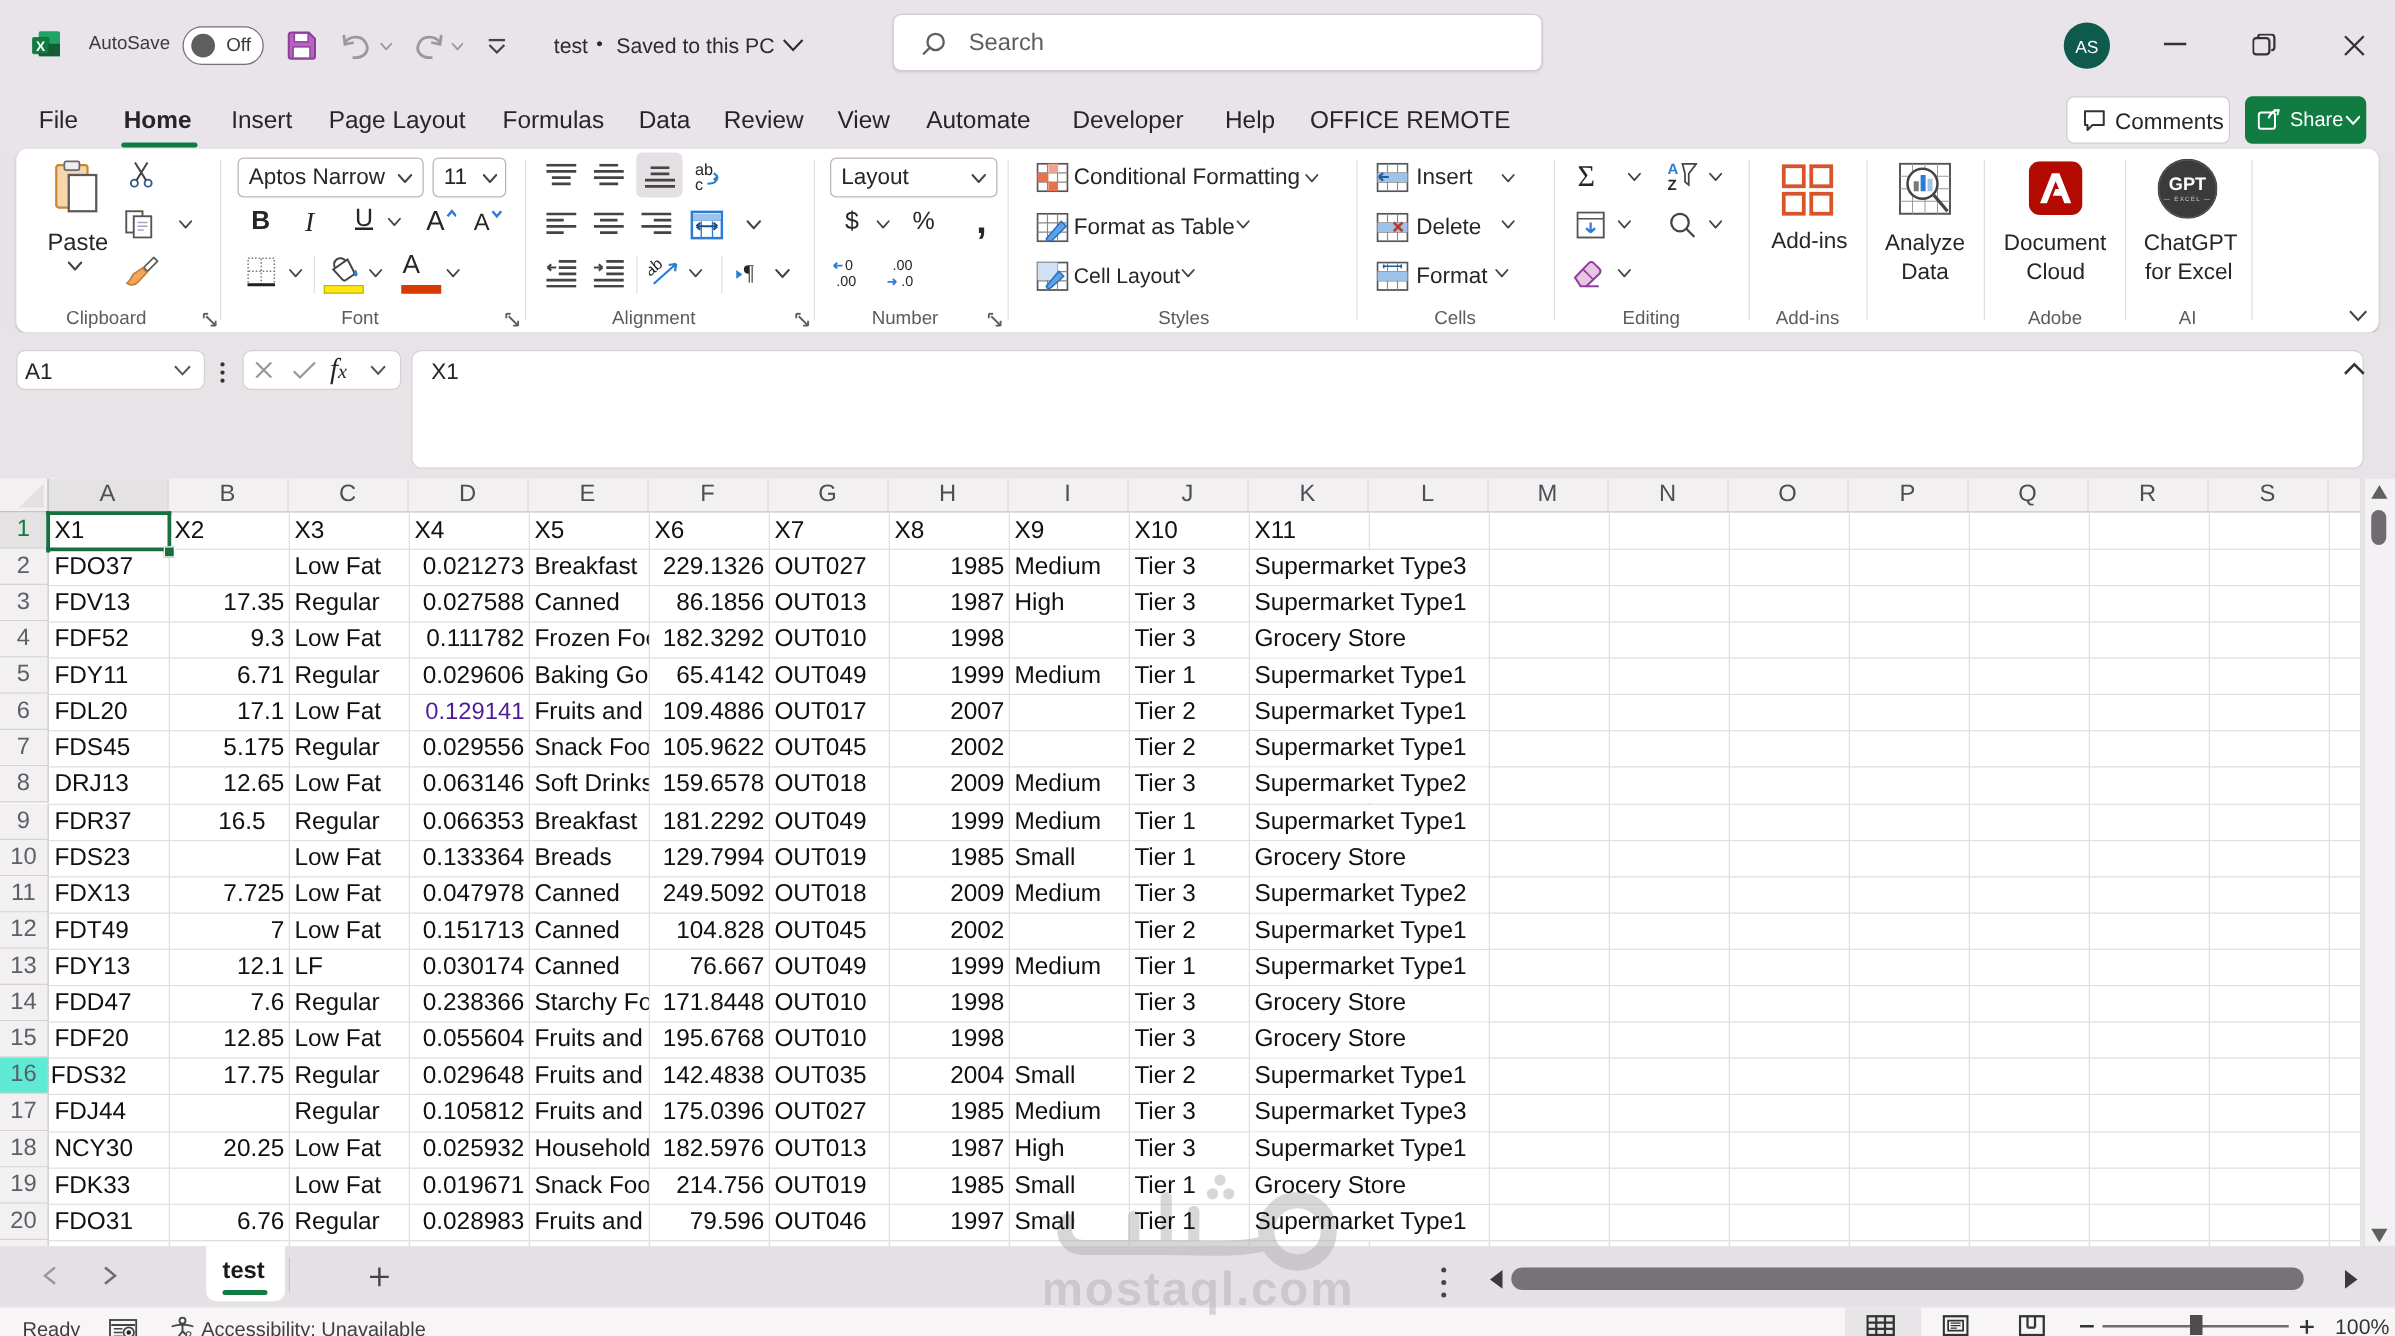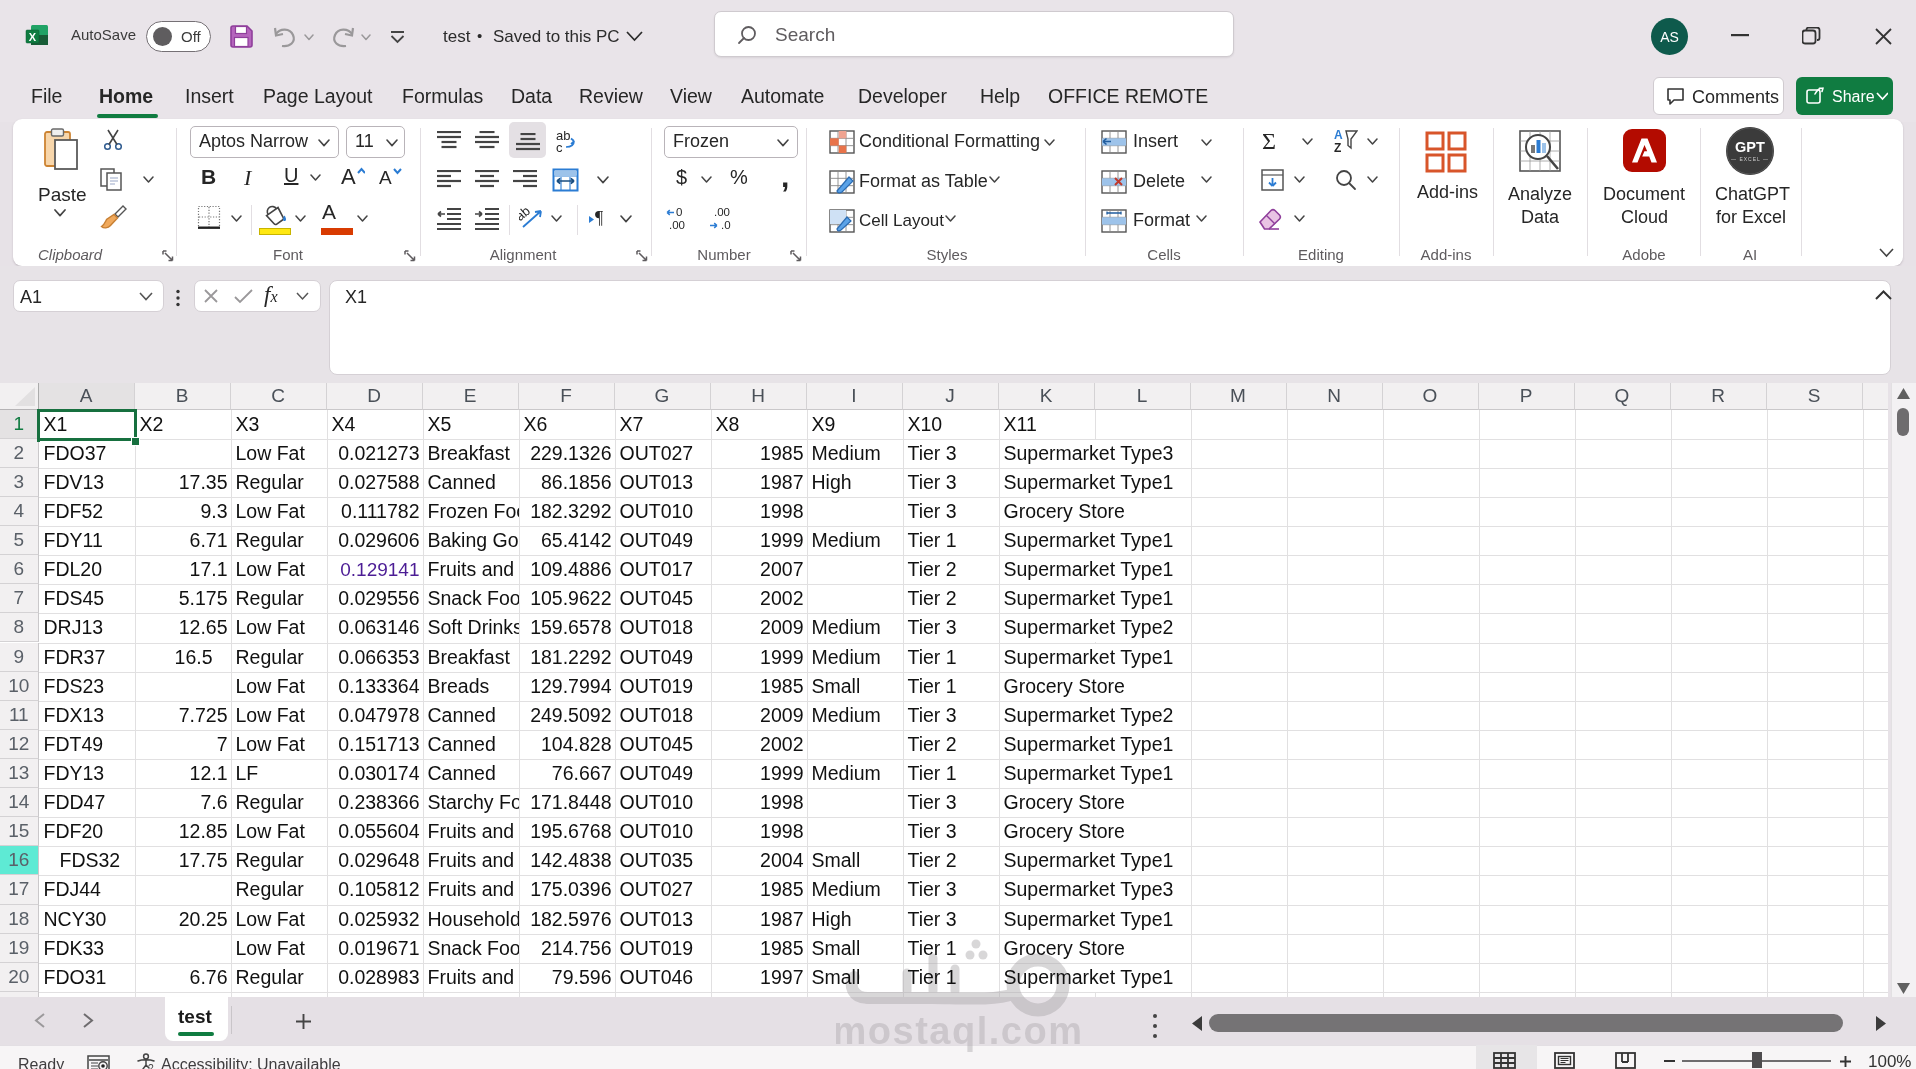--- a/index.html
+++ b/index.html
@@ -127,21 +127,21 @@
     <rect x="7" y="5" width="14" height="17" fill="#fff" stroke="#555" stroke-width="1.5"></rect>
     <path d="M10 10 h8 M10 13 h8 M10 16 h5" stroke="#9aa7c7" stroke-width="1.2"></path>
   </svg>
 <svg class="abs" style="left:143px;top:176px;" width="11" height="8" viewBox="0 0 11 8">
     <path d="M1 1 L5.5 6.050000000000001 L10 1" fill="none" stroke="#444" stroke-width="1.5" stroke-linecap="round" stroke-linejoin="round"></path>
   </svg>
 <svg class="abs" style="left:100px;top:205px;" width="27" height="25" viewBox="0 0 27 25">
     <path d="M15 9 L23 1 L26 4 L18 12 Z" fill="#fff" stroke="#555" stroke-width="1.4"></path>
     <path d="M14 9.5 L17.5 13 L10.5 20.5 C8 23.5 3.5 23.5 1.5 21.5 C4.5 19.5 5 17.5 6.5 14.5 Z" fill="#f0a95c" stroke="#c77f33" stroke-width="1.4"></path>
   </svg>
-<div class="abs lbl" style="left:38px;top:246px;width:120px;text-align:left;font-style:italic;">Clipboard</div>
+<div class="abs lbl" style="left:25px;top:246px;width:120px;text-align:center;">Clipboard</div>
 <svg class="abs" style="left:162px;top:250px;" width="12" height="12" viewBox="0 0 12 12">
     <path d="M1 1 h3.5 M1 1 v3.5 M3 3 l7.5 7.5 M10.5 10.5 v-4 M10.5 10.5 h-4" stroke="#5e5b5e" stroke-width="1.5" fill="none"></path>
   </svg>
 <div class="abs" style="left:190px;top:126px;width:149px;height:32px;background:#fff;border:1px solid #b9b4b9;border-radius:5px;"></div>
 <div class="abs" style="left:199px;top:131px;font-size:18px;color:#262626;white-space:nowrap;">Aptos Narrow</div>
 <svg class="abs" style="left:318px;top:139px;" width="12" height="8" viewBox="0 0 12 8">
     <path d="M1 1 L6.0 6.6000000000000005 L11 1" fill="none" stroke="#444" stroke-width="1.6" stroke-linecap="round" stroke-linejoin="round"></path>
   </svg>
 <div class="abs" style="left:346px;top:126px;width:59px;height:32px;background:#fff;border:1px solid #b9b4b9;border-radius:5px;"></div>
 <div class="abs" style="left:355px;top:131px;font-size:18px;color:#262626;white-space:nowrap;">11</div>
@@ -280,21 +280,21 @@
     <path d="M1 8 L6 11.5 L1 15" fill="#2b7cd3" stroke="none"></path>
   </svg>
 <svg class="abs" style="left:620px;top:215px;" width="12" height="8" viewBox="0 0 12 8">
     <path d="M1 1 L6.0 6.6000000000000005 L11 1" fill="none" stroke="#444" stroke-width="1.6" stroke-linecap="round" stroke-linejoin="round"></path>
   </svg>
 <div class="abs lbl" style="left:463px;top:246px;width:120px;text-align:center;">Alignment</div>
 <svg class="abs" style="left:636px;top:250px;" width="12" height="12" viewBox="0 0 12 12">
     <path d="M1 1 h3.5 M1 1 v3.5 M3 3 l7.5 7.5 M10.5 10.5 v-4 M10.5 10.5 h-4" stroke="#5e5b5e" stroke-width="1.5" fill="none"></path>
   </svg>
 <div class="abs" style="left:664px;top:126px;width:134px;height:32px;background:#fff;border:1px solid #b9b4b9;border-radius:5px;"></div>
-<div class="abs" style="left:673px;top:131px;font-size:18px;color:#262626;white-space:nowrap;">Frozen</div>
+<div class="abs" style="left:673px;top:131px;font-size:18px;color:#262626;white-space:nowrap;">Layout</div>
 <svg class="abs" style="left:777px;top:139px;" width="12" height="8" viewBox="0 0 12 8">
     <path d="M1 1 L6.0 6.6000000000000005 L11 1" fill="none" stroke="#444" stroke-width="1.6" stroke-linecap="round" stroke-linejoin="round"></path>
   </svg>
 <div class="abs" style="left:676px;top:166px;font-size:20px;color:#262626;white-space:nowrap;">$</div>
 <svg class="abs" style="left:701px;top:176px;" width="11" height="8" viewBox="0 0 11 8">
     <path d="M1 1 L5.5 6.050000000000001 L10 1" fill="none" stroke="#444" stroke-width="1.5" stroke-linecap="round" stroke-linejoin="round"></path>
   </svg>
 <div class="abs" style="left:730px;top:166px;font-size:20px;color:#262626;white-space:nowrap;">%</div>
 <div class="abs" style="left:781px;top:160px;font-size:30px;color:#262626;white-space:nowrap;font-weight:bold;">,</div>
 <svg class="abs" style="left:666px;top:206px;" width="32" height="26" viewBox="0 0 32 26">
@@ -573,21 +573,21 @@
 <div class="abs" style="left:39.5px;top:555.1px;width:95.0px;height:29.12px;color:#111;font-size:19.5px;display:flex;align-items:center;justify-content:flex-start;padding-left:4px;overflow:hidden;white-space:nowrap;z-index:2;">FDL20</div>
 <div class="abs" style="left:39.5px;top:584.2px;width:95.0px;height:29.12px;color:#111;font-size:19.5px;display:flex;align-items:center;justify-content:flex-start;padding-left:4px;overflow:hidden;white-space:nowrap;z-index:2;">FDS45</div>
 <div class="abs" style="left:39.5px;top:613.3px;width:95.0px;height:29.12px;color:#111;font-size:19.5px;display:flex;align-items:center;justify-content:flex-start;padding-left:4px;overflow:hidden;white-space:nowrap;z-index:2;">DRJ13</div>
 <div class="abs" style="left:39.5px;top:642.5px;width:95.0px;height:29.12px;color:#111;font-size:19.5px;display:flex;align-items:center;justify-content:flex-start;padding-left:4px;overflow:hidden;white-space:nowrap;z-index:2;">FDR37</div>
 <div class="abs" style="left:39.5px;top:671.6px;width:95.0px;height:29.12px;color:#111;font-size:19.5px;display:flex;align-items:center;justify-content:flex-start;padding-left:4px;overflow:hidden;white-space:nowrap;z-index:2;">FDS23</div>
 <div class="abs" style="left:39.5px;top:700.7px;width:95.0px;height:29.12px;color:#111;font-size:19.5px;display:flex;align-items:center;justify-content:flex-start;padding-left:4px;overflow:hidden;white-space:nowrap;z-index:2;">FDX13</div>
 <div class="abs" style="left:39.5px;top:729.8px;width:95.0px;height:29.12px;color:#111;font-size:19.5px;display:flex;align-items:center;justify-content:flex-start;padding-left:4px;overflow:hidden;white-space:nowrap;z-index:2;">FDT49</div>
 <div class="abs" style="left:39.5px;top:758.9px;width:95.0px;height:29.12px;color:#111;font-size:19.5px;display:flex;align-items:center;justify-content:flex-start;padding-left:4px;overflow:hidden;white-space:nowrap;z-index:2;">FDY13</div>
 <div class="abs" style="left:39.5px;top:788.1px;width:95.0px;height:29.12px;color:#111;font-size:19.5px;display:flex;align-items:center;justify-content:flex-start;padding-left:4px;overflow:hidden;white-space:nowrap;z-index:2;">FDD47</div>
 <div class="abs" style="left:39.5px;top:817.2px;width:95.0px;height:29.12px;color:#111;font-size:19.5px;display:flex;align-items:center;justify-content:flex-start;padding-left:4px;overflow:hidden;white-space:nowrap;z-index:2;">FDF20</div>
-<div class="abs" style="left:39.5px;top:846.3px;width:95.0px;height:29.12px;color:#111;font-size:19.5px;display:flex;align-items:center;justify-content:flex-start;padding-left:20px;overflow:hidden;white-space:nowrap;z-index:2;">FDS32</div>
+<div class="abs" style="left:39.5px;top:846.3px;width:95.0px;height:29.12px;color:#111;font-size:19.5px;display:flex;align-items:center;justify-content:flex-start;padding-left:1px;overflow:hidden;white-space:nowrap;z-index:2;">FDS32</div>
 <div class="abs" style="left:39.5px;top:875.4px;width:95.0px;height:29.12px;color:#111;font-size:19.5px;display:flex;align-items:center;justify-content:flex-start;padding-left:4px;overflow:hidden;white-space:nowrap;z-index:2;">FDJ44</div>
 <div class="abs" style="left:39.5px;top:904.5px;width:95.0px;height:29.12px;color:#111;font-size:19.5px;display:flex;align-items:center;justify-content:flex-start;padding-left:4px;overflow:hidden;white-space:nowrap;z-index:2;">NCY30</div>
 <div class="abs" style="left:39.5px;top:933.7px;width:95.0px;height:29.12px;color:#111;font-size:19.5px;display:flex;align-items:center;justify-content:flex-start;padding-left:4px;overflow:hidden;white-space:nowrap;z-index:2;">FDK33</div>
 <div class="abs" style="left:39.5px;top:962.8px;width:95.0px;height:29.12px;color:#111;font-size:19.5px;display:flex;align-items:center;justify-content:flex-start;padding-left:4px;overflow:hidden;white-space:nowrap;z-index:2;">FDO31</div>
 <div class="abs" style="left:135.5px;top:409.5px;width:95.0px;height:29.12px;color:#111;font-size:19.5px;display:flex;align-items:center;justify-content:flex-start;padding-left:4px;overflow:hidden;white-space:nowrap;z-index:2;">X2</div>
 <div class="abs" style="left:135.5px;top:467.7px;width:95.0px;height:29.12px;color:#111;font-size:19.5px;display:flex;align-items:center;justify-content:flex-end;padding-right:3px;overflow:hidden;white-space:nowrap;z-index:2;">17.35</div>
 <div class="abs" style="left:135.5px;top:496.9px;width:95.0px;height:29.12px;color:#111;font-size:19.5px;display:flex;align-items:center;justify-content:flex-end;padding-right:3px;overflow:hidden;white-space:nowrap;z-index:2;">9.3</div>
 <div class="abs" style="left:135.5px;top:526.0px;width:95.0px;height:29.12px;color:#111;font-size:19.5px;display:flex;align-items:center;justify-content:flex-end;padding-right:3px;overflow:hidden;white-space:nowrap;z-index:2;">6.71</div>
 <div class="abs" style="left:135.5px;top:555.1px;width:95.0px;height:29.12px;color:#111;font-size:19.5px;display:flex;align-items:center;justify-content:flex-end;padding-right:3px;overflow:hidden;white-space:nowrap;z-index:2;">17.1</div>
 <div class="abs" style="left:135.5px;top:584.2px;width:95.0px;height:29.12px;color:#111;font-size:19.5px;display:flex;align-items:center;justify-content:flex-end;padding-right:3px;overflow:hidden;white-space:nowrap;z-index:2;">5.175</div>

